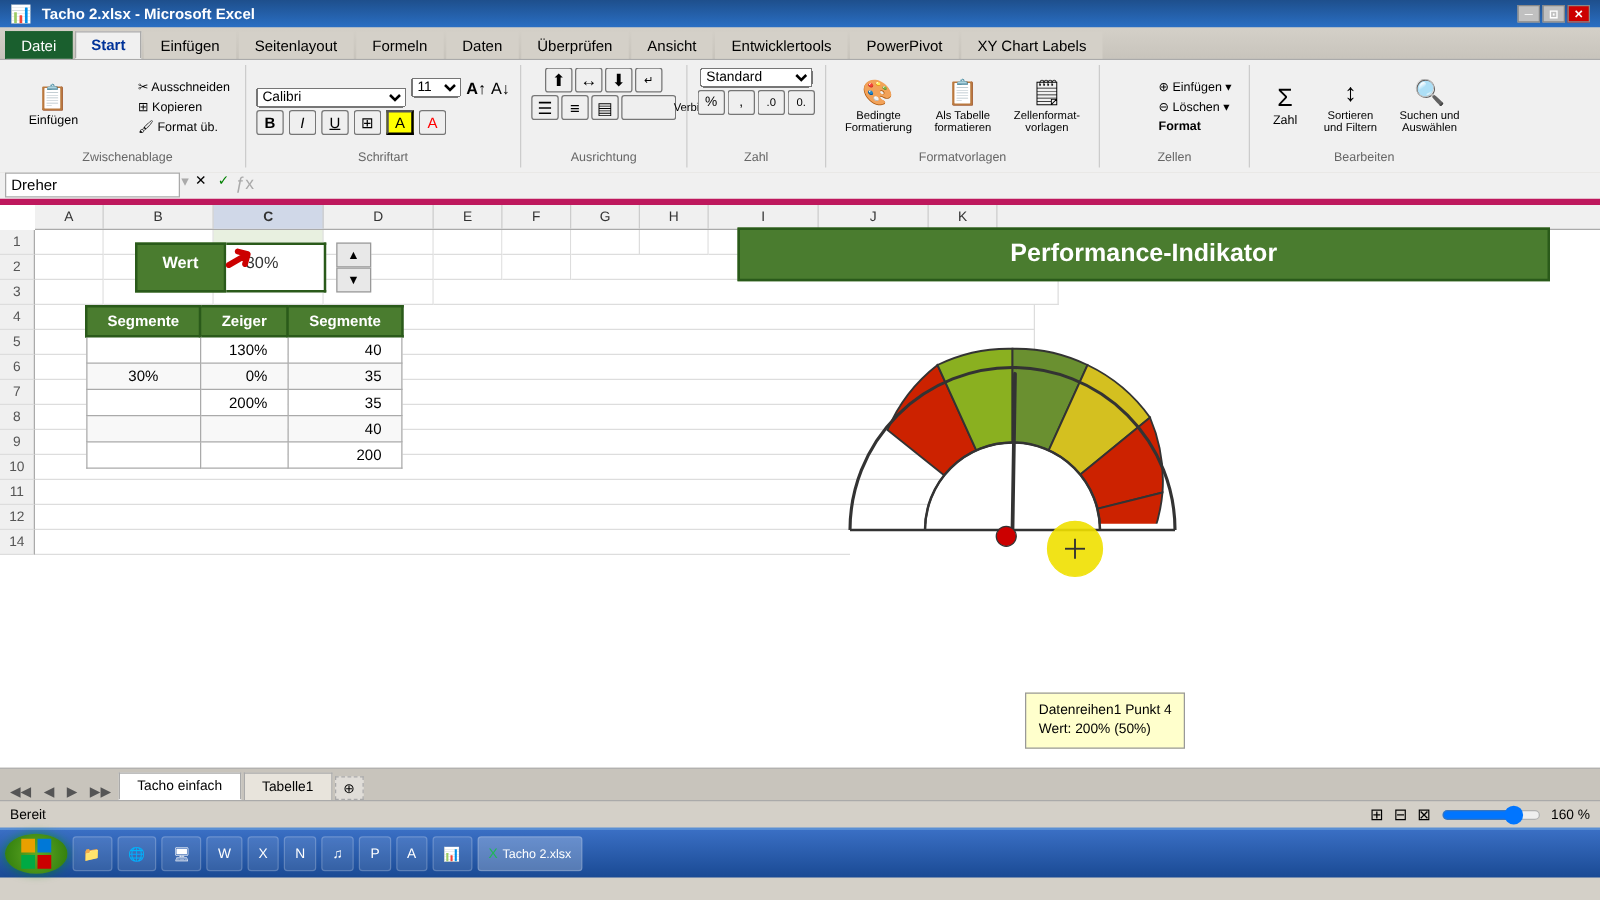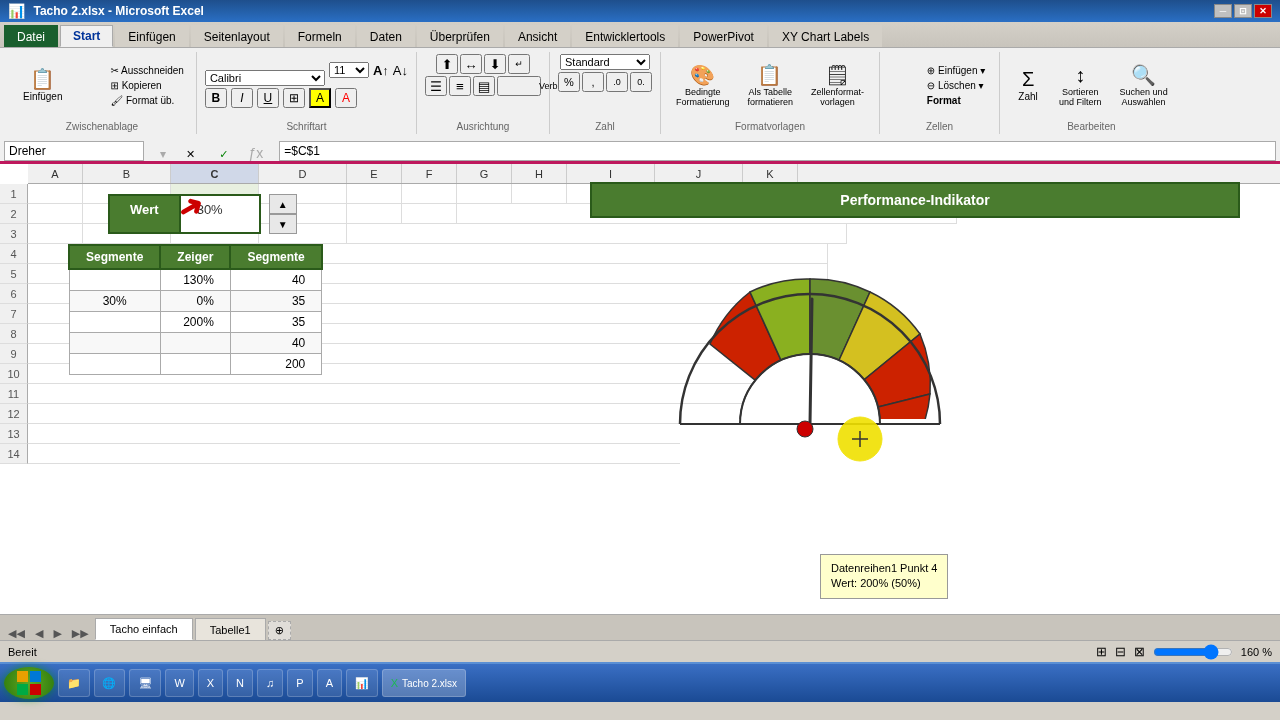--- a/index.html
+++ b/index.html
@@ -47,22 +47,22 @@
       display: flex; flex-direction: column; align-items: center; gap: 2px;
       padding: 4px 6px; cursor: pointer; border: 1px solid transparent;
       background: transparent; min-width: 40px;
     }
     .ribbon-icon { font-size: 20px; line-height: 1; }
     .ribbon-btn-label { font-size: 10px; text-align: center; }
     .ribbon-small-btn { font-size: 10px; padding: 1px 4px; cursor: pointer; white-space: nowrap; margin-left: 33px; }
 
     
     .formula-bar {
-      height: 26px; background: #f0f0f0; border-bottom: 3px solid #be185d;
-      display: flex; align-items: flex-end; gap: 16px; padding: 0 4px;
+      height: 26px; background: #f0f0f0; border-bottom: 5px solid #be185d;
+      display: flex; align-items: flex-start; gap: 1px; padding: 0 4px;
     }
     .name-box {
       width: 140px; height: 20px; border: 1px solid #aaa; padding: 0 4px;
       font-size: 12px; background: white;
     }
     .formula-input {
       flex: 1; height: 20px; border: 1px solid #aaa; padding: 0 4px;
       font-size: 12px; background: white;
     }
     .col-h { display: flex; align-items: center; justify-content: center; font-size: 11px; color: #333; border-right: 1px solid #ccc; }
@@ -158,21 +158,21 @@
       background: white; font-size: 12px; padding: 3px 16px;
       border: 1px solid #aaa; text-align: right;
     }
     .data-table td.left { text-align: center; }
     .data-table tr:nth-child(even) td { background: #f8f8f8; }
 
     
     .perf-box {
       position: absolute; top: 18px; left: 590px; right: 40px;
       background: #4a7c2f; color: white; text-align: center;
-      font-size: 14px; font-weight: bold; padding: 8px;
+      font-size: 20px; font-weight: bold; padding: 8px;
       border: 2px solid #2a5a1a;
     }
 
     
     .gauge-container {
       position: absolute; top: 60px; left: 620px;
     }
 
     
     .tooltip {
@@ -331,21 +331,20 @@
     <div class="ribbon-group-label">Bearbeiten</div>
   </div>
 </div>
 
 <div class="formula-bar">
   <input class="name-box" value="Dreher" style="">
   <span style="color:#aaa;">▾</span>
   <button style="font-size:11px; padding:0 4px; border:none; background:transparent; cursor:pointer;">✕</button>
   <button style="font-size:11px; padding:0 4px; border:none; background:transparent; cursor:pointer; color:green;">✓</button>
   <span style="color:#aaa; font-size:14px;">ƒx</span>
-  <input class="formula-input" value="=$C$1" style="">
 </div>
 
 <div style="position:relative; flex:1; background:white; overflow:hidden; height: 450px;">
 
   <div style="display:flex; height:20px; background:#f0f0f0; border-bottom:1px solid #aaa; margin-left:28px;">
     <div class="col-h" style="width:55px;">A</div>
     <div class="col-h" style="width:88px;">B</div>
     <div class="col-h" style="width:88px; background:#d0d8e8; font-weight:bold;">C</div>
     <div class="col-h" style="width:88px;">D</div>
     <div class="col-h" style="width:55px;">E</div>
@@ -418,24 +417,20 @@
     <div class="grid-row">
       <div class="row-n">10</div>
       <div class="cell" style="width:800px;"></div>
     </div>
     <div class="grid-row">
       <div class="row-n">11</div>
       <div class="cell" style="width:800px;"></div>
     </div>
     <div class="grid-row">
       <div class="row-n">12</div>
-      <div class="cell" style="width:800px;"></div>
-    </div>
-    <div class="grid-row">
-      <div class="row-n">13</div>
       <div class="cell" style="width:800px;"></div>
     </div>
     <div class="grid-row">
       <div class="row-n">14</div>
       <div class="cell" style="width:800px;"></div>
     </div>
   </div>
 
   <div class="wert-box">
     <div class="wert-label">Wert</div>

